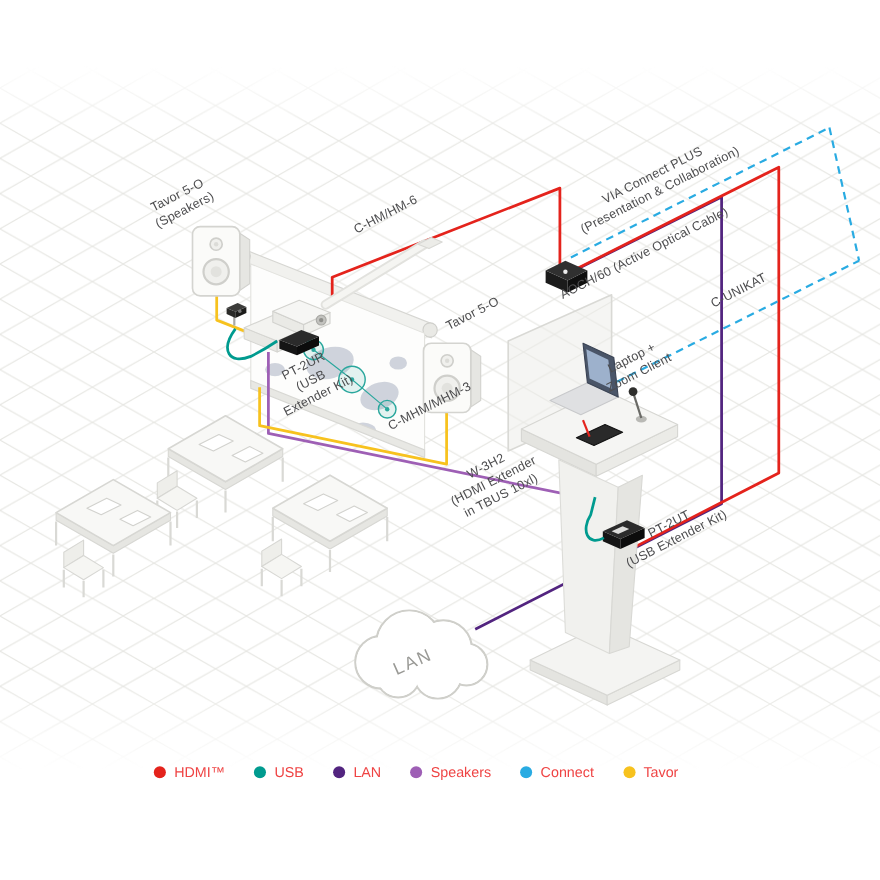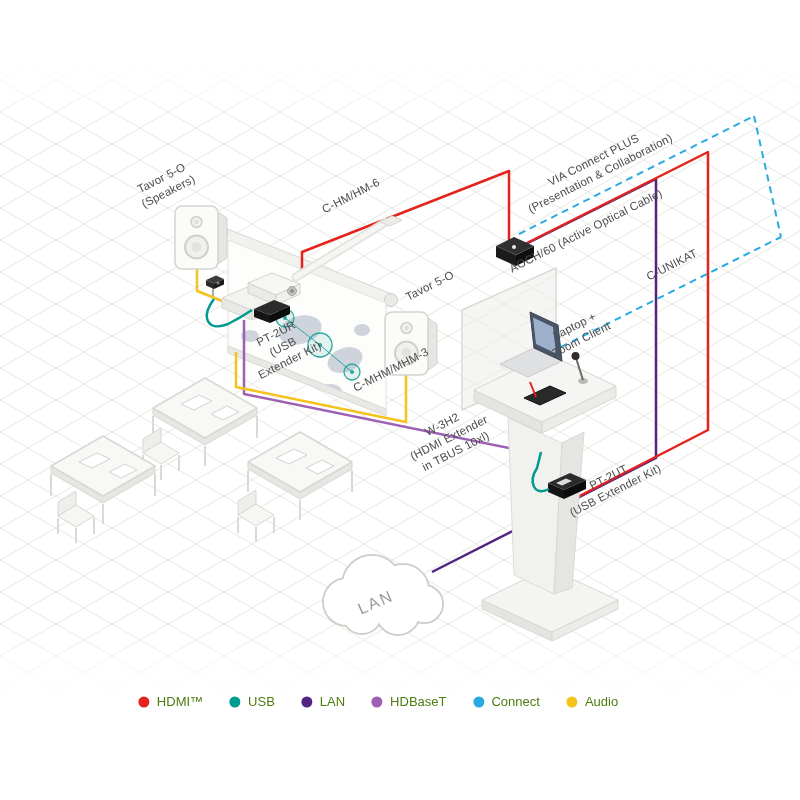--- a/index.html
+++ b/index.html
@@ -7,21 +7,21 @@
          font-family:"Liberation Sans",sans-serif;}
   #scene{position:absolute;left:0;top:0;}
   .dlabel{position:absolute;transform:translate(-50%,-50%) rotate(-27deg);
           font:11.5px/1.3 "Liberation Sans",sans-serif;color:#4d4d4f;
           white-space:pre-line;text-align:center;letter-spacing:.2px;}
   .lan-big{font-size:16px;color:#9a9a96;letter-spacing:2px;
            transform:translate(-50%,-50%) rotate(-24deg);}
   #legend{position:absolute;left:378px;top:694px;transform:translateX(-50%);
           display:flex;gap:26px;align-items:center;}
   .leg-item{display:flex;align-items:center;gap:7px;
-            font:13px "Liberation Sans",sans-serif;color:#4d7c0f;}
+            font:13px "Liberation Sans",sans-serif;color:#ef4444;}
   .leg-item svg{display:block;}
 </style>
 </head>
 <body>
 
 <div id="stage">
 
 <svg id="scene" width="800" height="800" viewBox="0 0 800 800">
   <defs>
     <pattern id="iso" width="56" height="32" patternUnits="userSpaceOnUse">
@@ -286,29 +286,29 @@
   <div class="leg-item">
     <svg width="12" height="12">
           <circle cx="6" cy="6" r="5.5" fill="#52247F"></circle>
         </svg>
     <span>LAN</span>
   </div>
   <div class="leg-item">
     <svg width="12" height="12">
           <circle cx="6" cy="6" r="5.5" fill="#9E5FB5"></circle>
         </svg>
-    <span>HDBaseT</span>
+    <span>Speakers</span>
   </div>
   <div class="leg-item">
     <svg width="12" height="12">
           <circle cx="6" cy="6" r="5.5" fill="#29ABE2"></circle>
         </svg>
     <span>Connect</span>
   </div>
   <div class="leg-item">
     <svg width="12" height="12">
           <circle cx="6" cy="6" r="5.5" fill="#F7C21E"></circle>
         </svg>
-    <span>Audio</span>
+    <span>Tavor</span>
   </div>
 </div>
 
 </div>
 
 </body></html>

